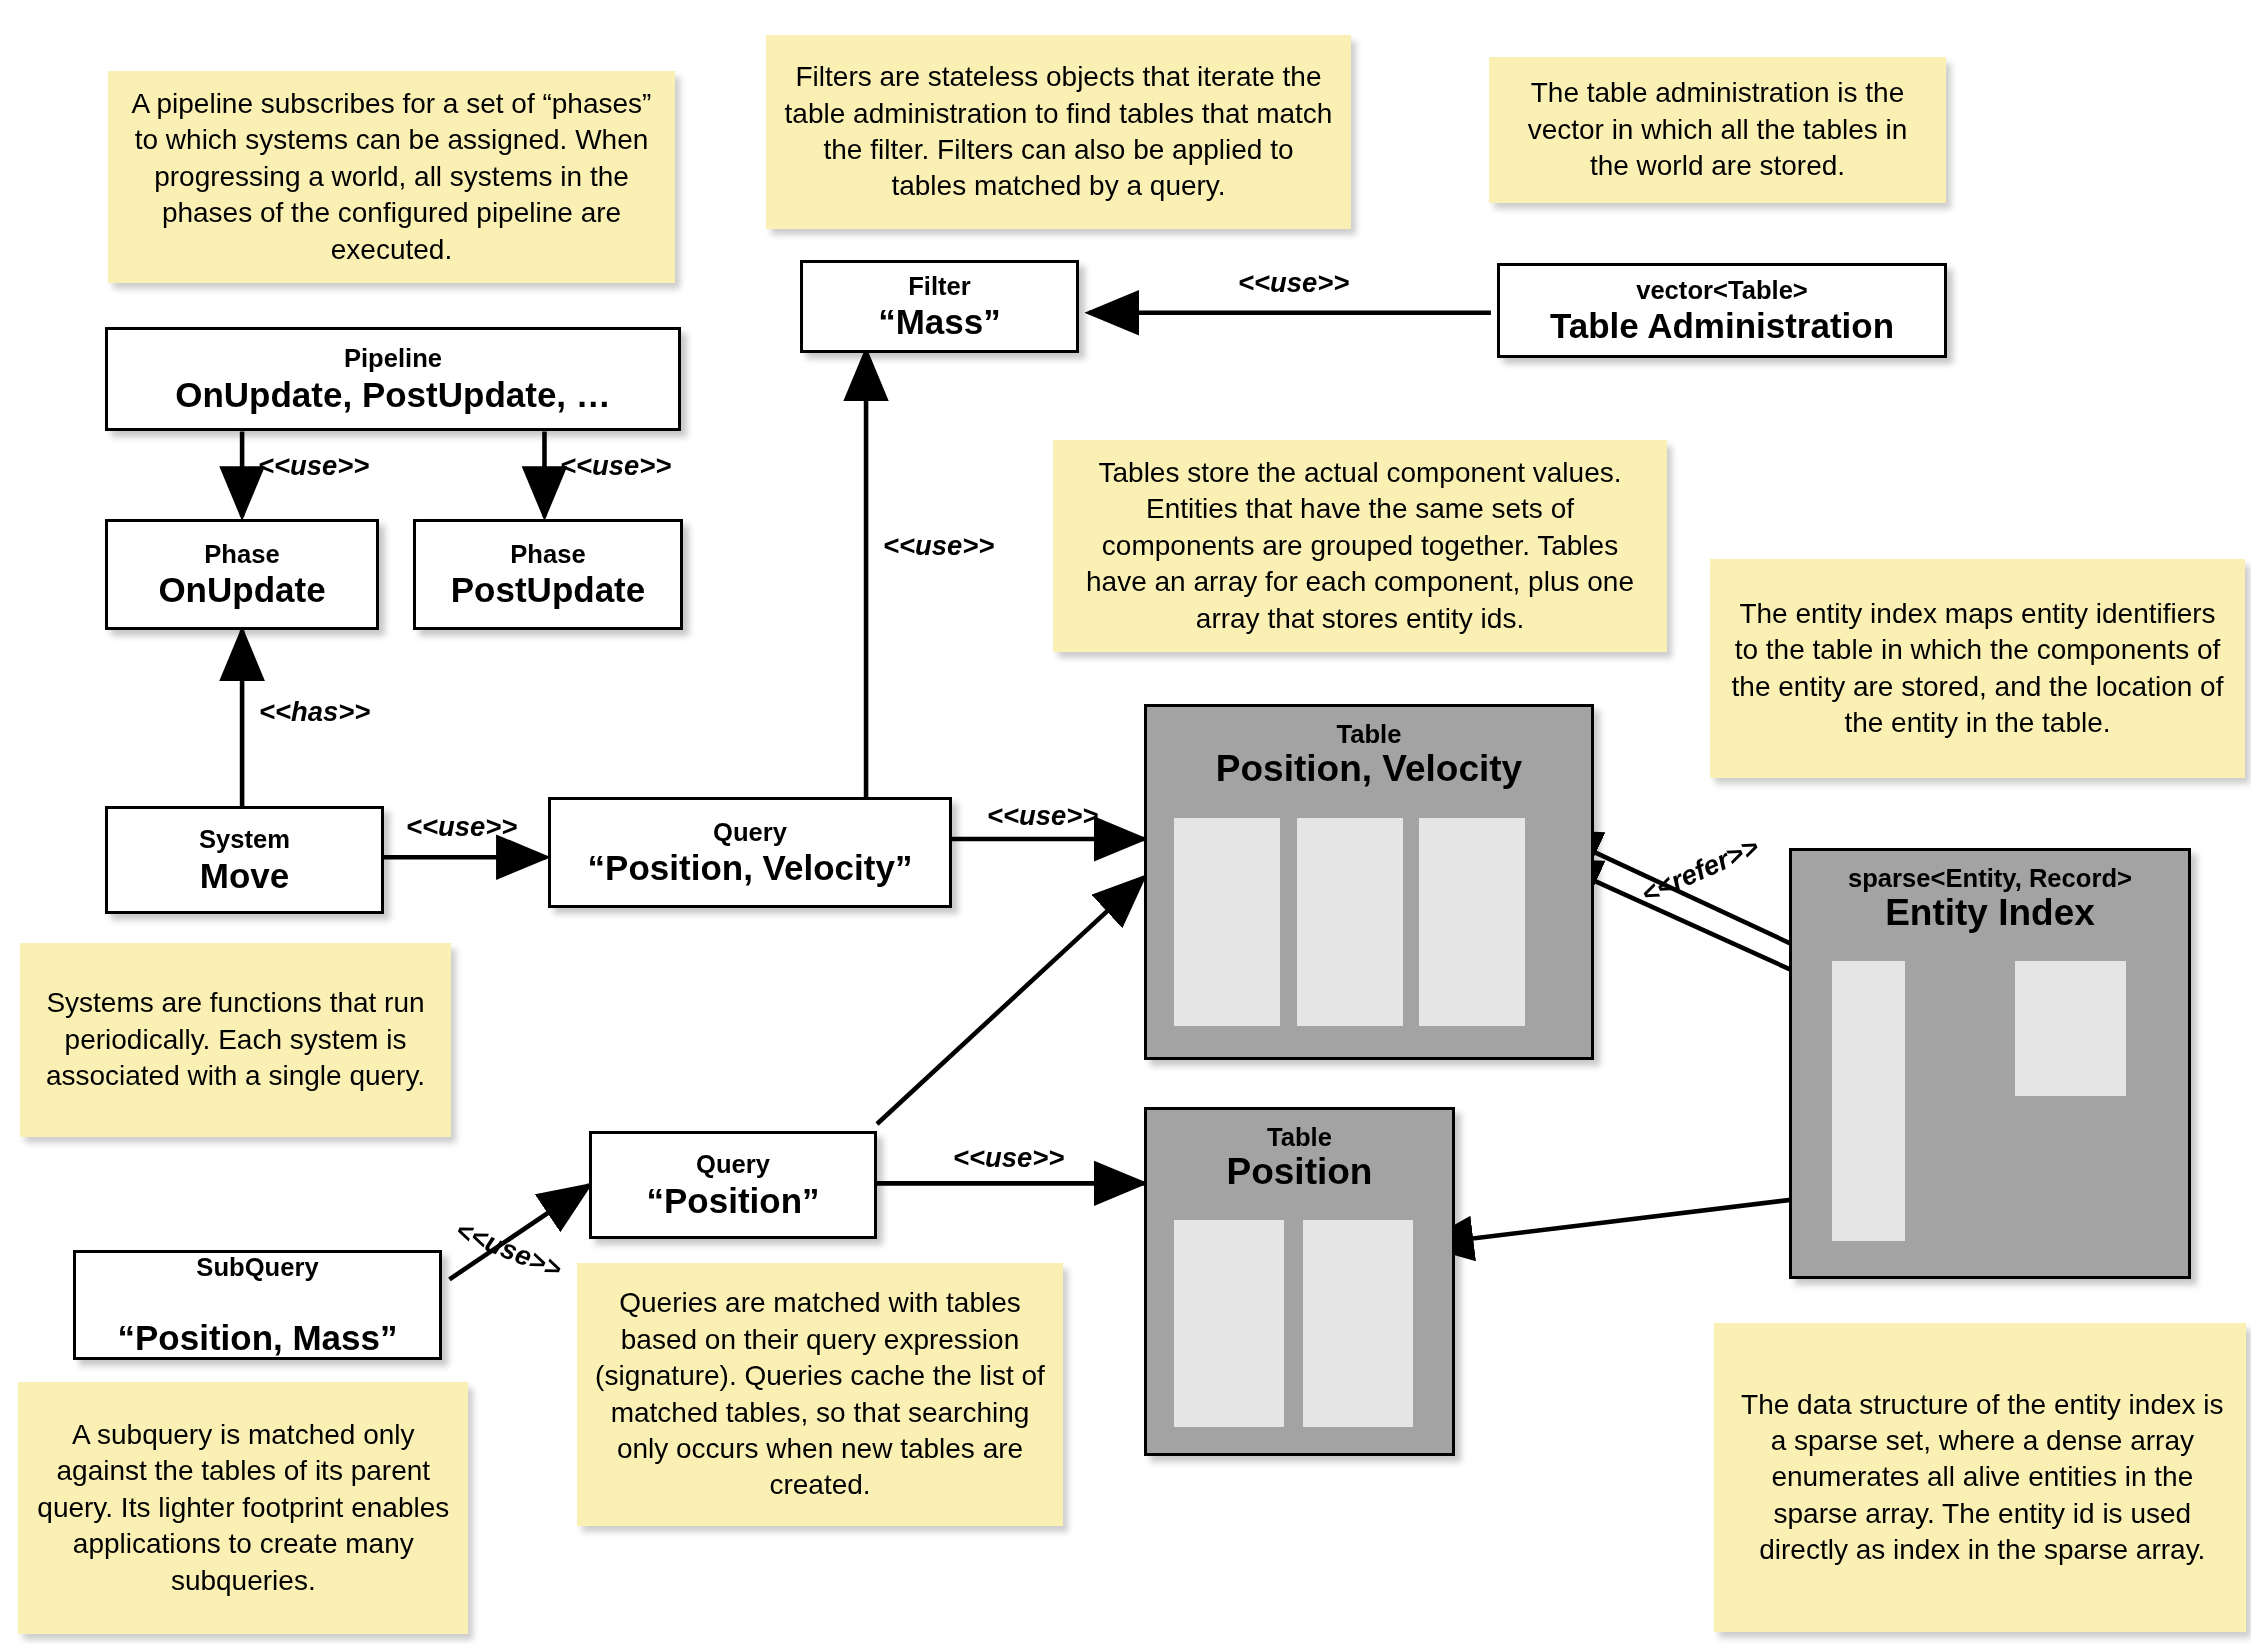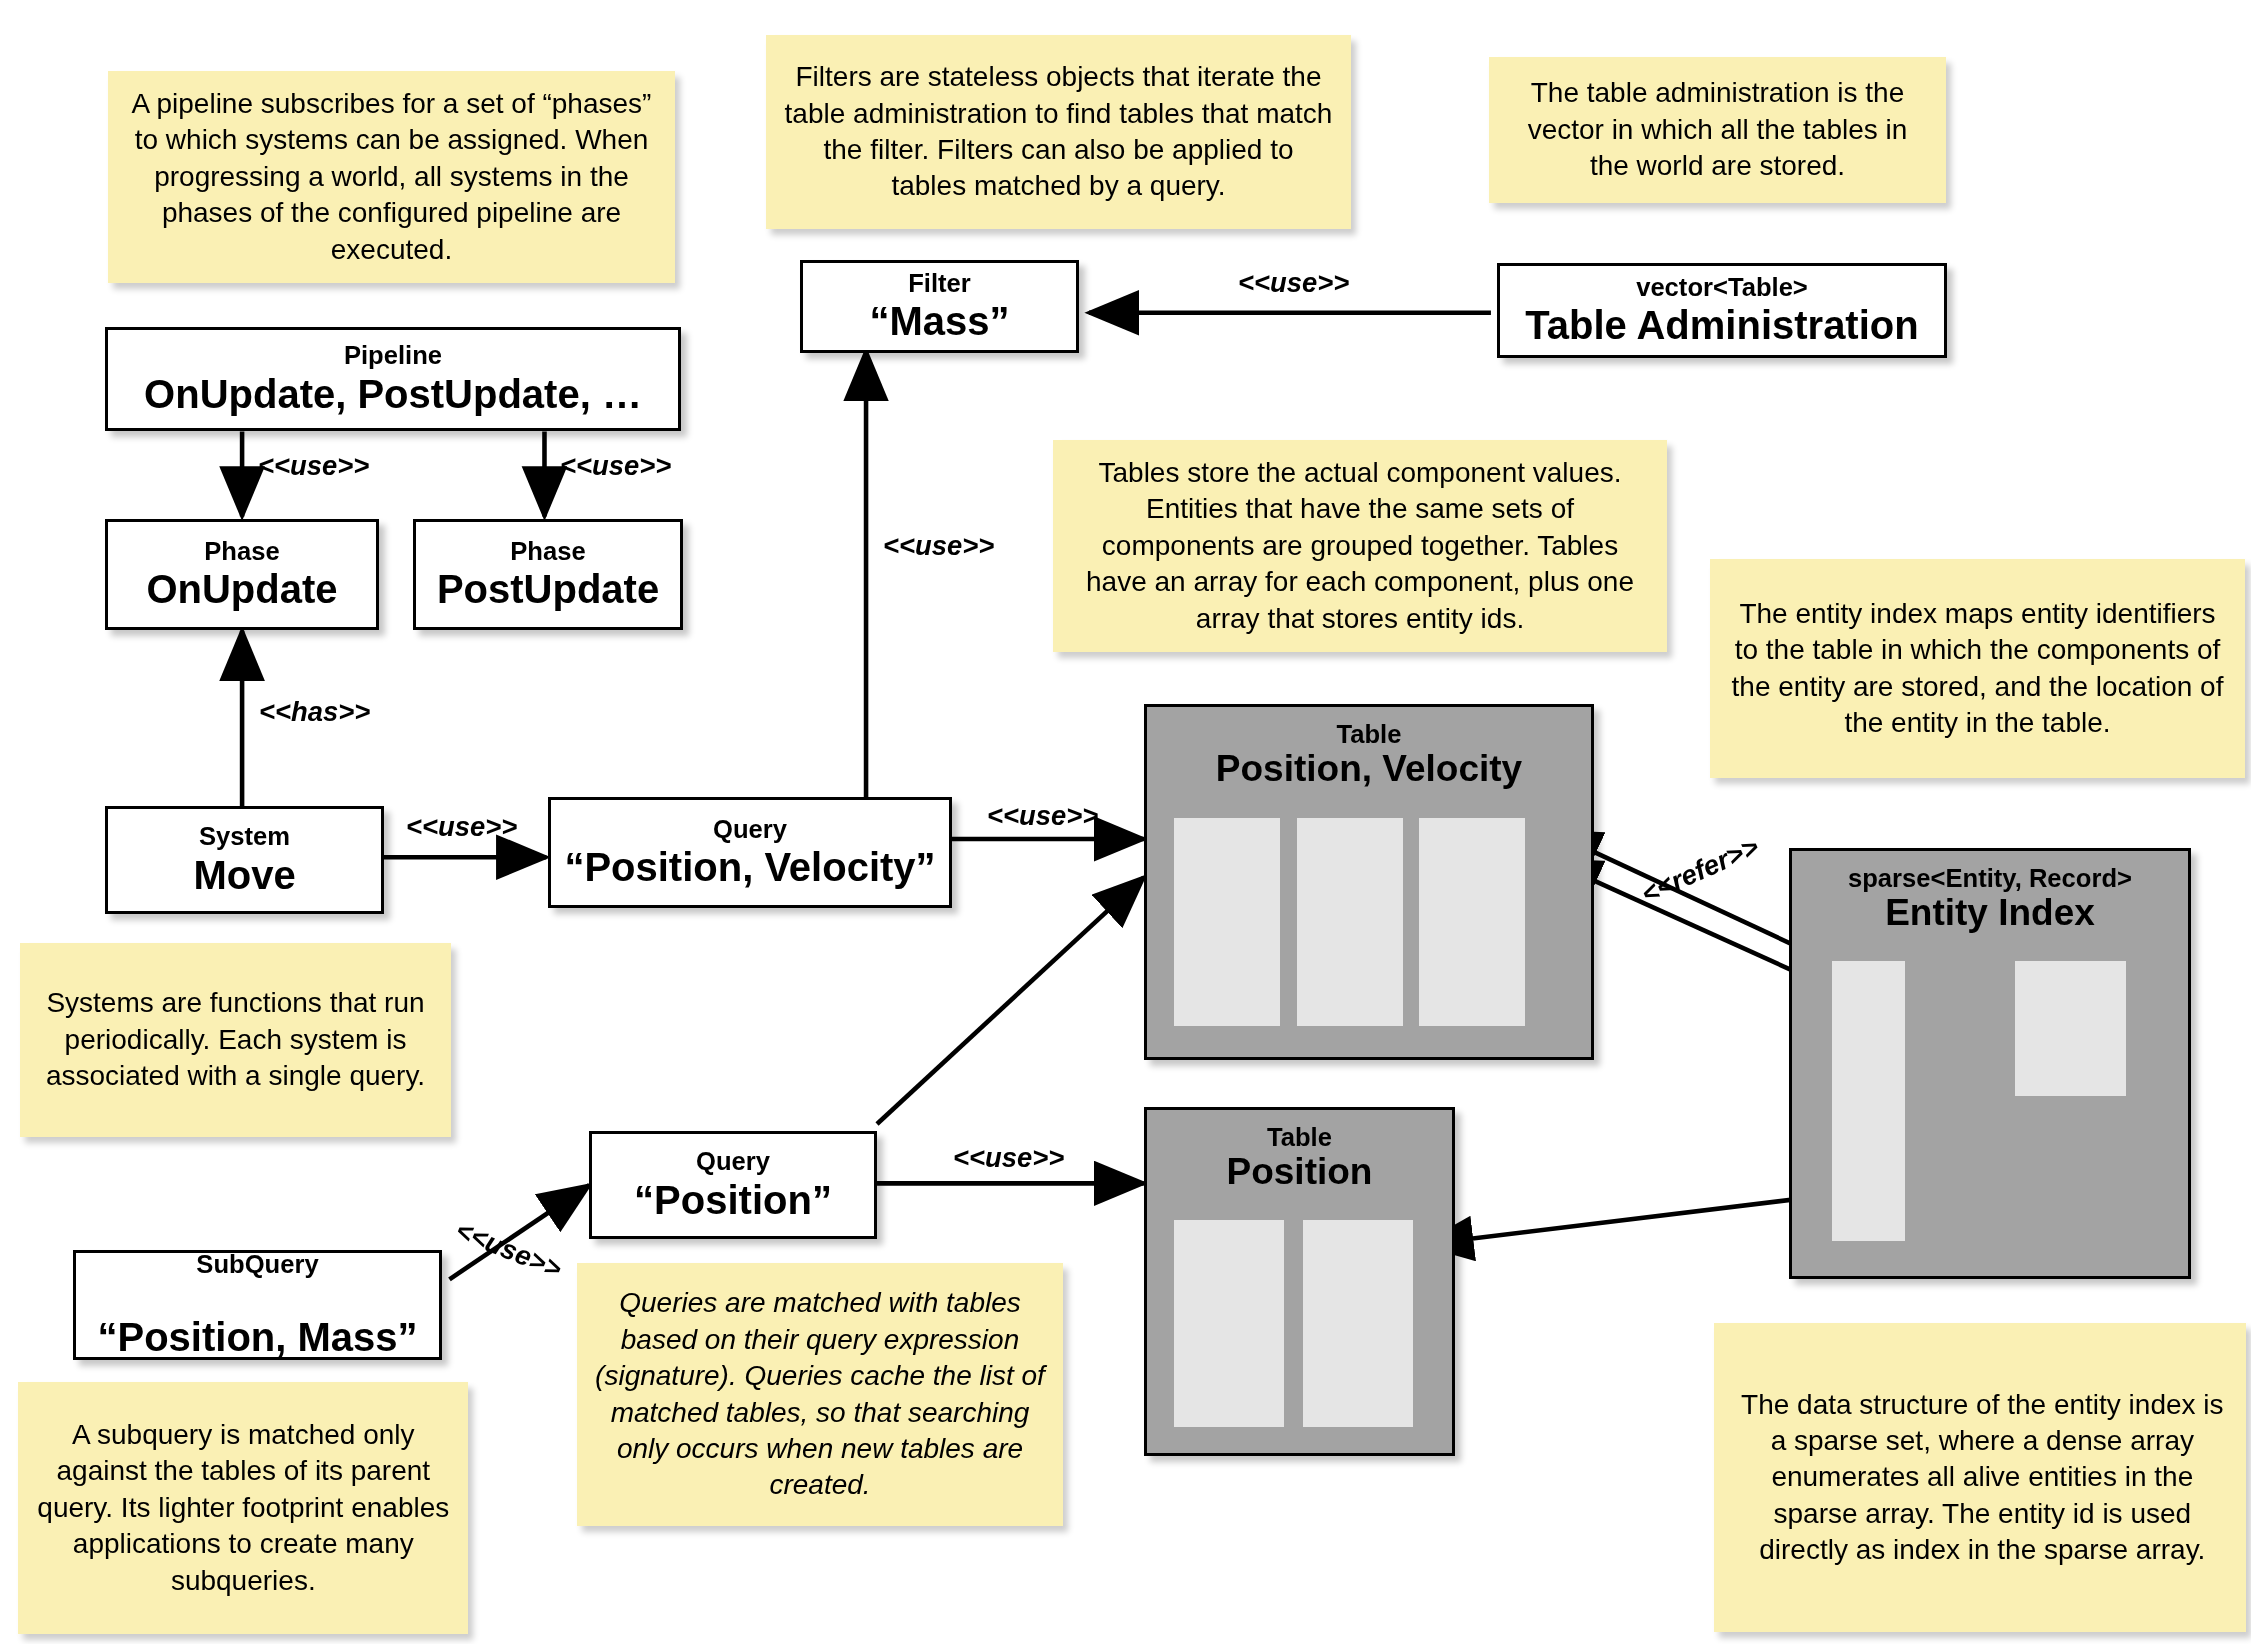--- a/index.html
+++ b/index.html
@@ -39,21 +39,21 @@
     justify-content:center;
   }
   .box .stereo{
     font-size:25.6px;
     font-weight:700;
     line-height:1.12;
     color:#000;
     text-align:center;
   }
   .box .title{
-    font-size:40px;
+    font-size:35px;
     font-weight:700;
     line-height:1.12;
     color:#000;
     margin-top:1.8px;
   }
   
   .tablebox{
     position:absolute;
     background:#a3a3a3;
     border:3.7px solid #000;
@@ -138,21 +138,21 @@
   <div class="note" style="left:766px;top:35px;width:585px;height:194px;">Filters are stateless objects that iterate the table administration to find tables that match the filter. Filters can also be applied to tables matched by a query.</div>
 
   <div class="note" style="left:1489px;top:57px;width:457px;height:146px;">The table administration is the vector in which all the tables in the world are stored.</div>
 
   <div class="note" style="left:1053px;top:440px;width:614px;height:212px;">Tables store the actual component values. Entities that have the same sets of components are grouped together. Tables have an array for each component, plus one array that stores entity ids.</div>
 
   <div class="note" style="left:1710px;top:559px;width:535px;height:219px;">The entity index maps entity identifiers to the table in which the components of the entity are stored, and the location of the entity in the table.</div>
 
   <div class="note" style="left:20px;top:943px;width:431px;height:194px;">Systems are functions that run periodically. Each system is associated with a single query.</div>
 
-  <div class="note" style="left:577px;top:1263px;width:486px;height:263px;font-style:italic;">Queries are matched with tables based on their query expression (signature). Queries cache the list of matched tables, so that searching only occurs when new tables are created.</div>
+  <div class="note" style="left:577px;top:1263px;width:486px;height:263px;">Queries are matched with tables based on their query expression (signature). Queries cache the list of matched tables, so that searching only occurs when new tables are created.</div>
 
   <div class="note" style="left:18.3px;top:1382px;width:450px;height:252px;">A subquery is matched only against the tables of its parent query. Its lighter footprint enables applications to create many subqueries.</div>
 
   <div class="note" style="left:1714px;top:1323px;width:532px;height:309px;padding-left:21px;">The data structure of the entity index is a sparse set, where a dense array enumerates all alive entities in the sparse array. The entity id is used directly as index in the sparse array.</div>
 
   <div class="box" style="left:105px;top:327px;width:576px;height:104px;">
     <span class="stereo">Pipeline</span>
     <span class="title">OnUpdate, PostUpdate, …</span>
   </div>
 

